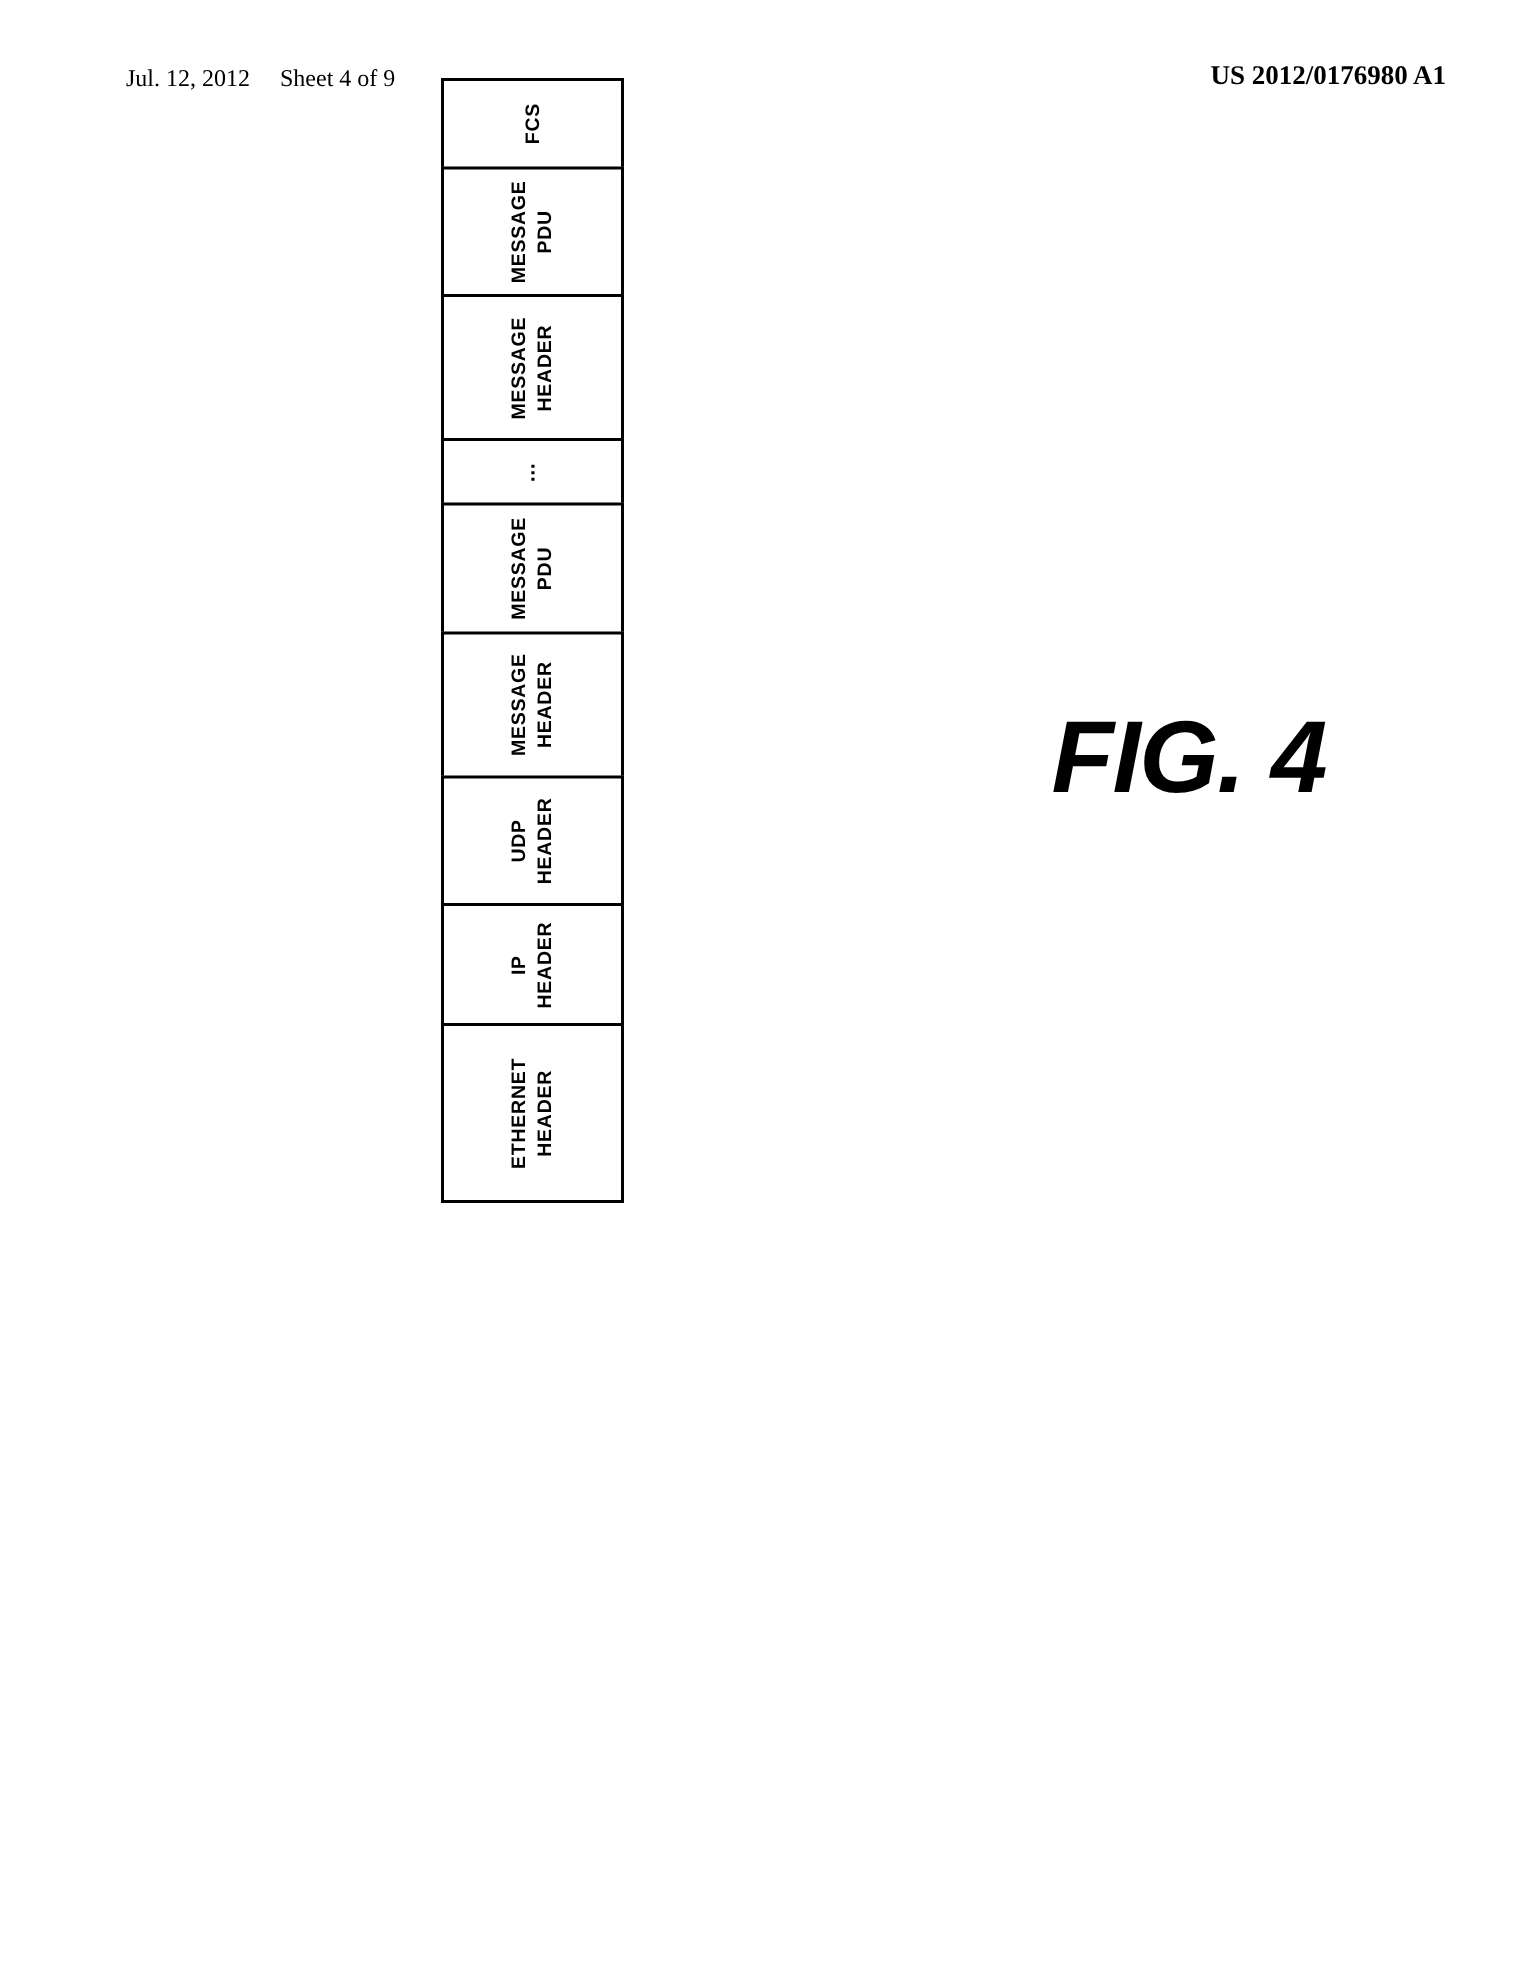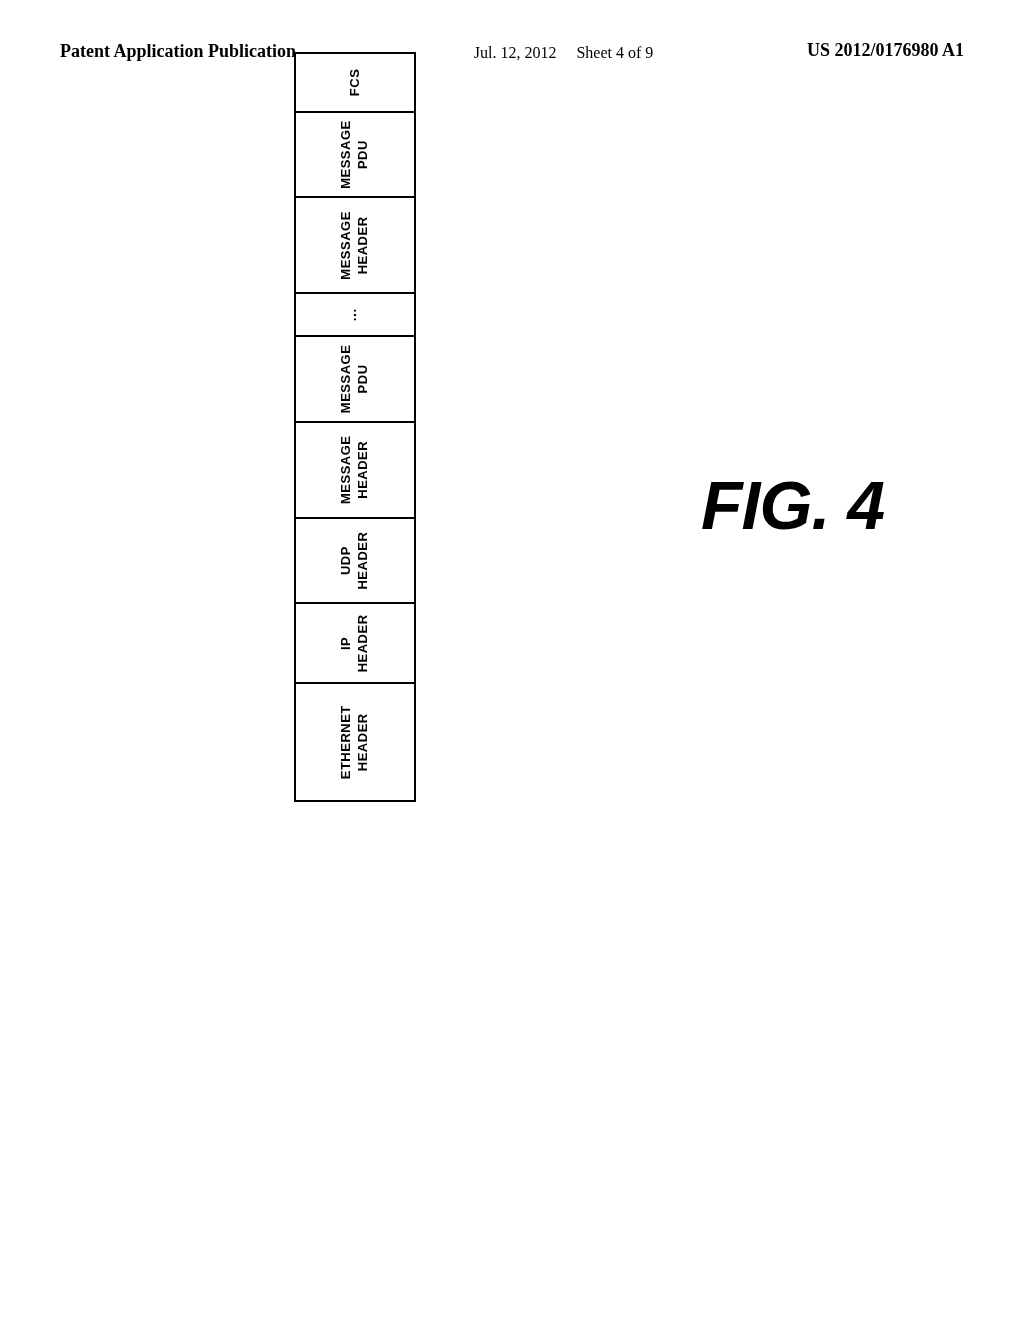--- a/index.html
+++ b/index.html
@@ -114,21 +114,20 @@
       font-weight: bold;
       font-style: italic;
       letter-spacing: -1px;
       margin-left: 40px;
     }
   </style>
 </head>
 <body>
 
 <div class="page-header">
-  <div class="header-left">Patent Application Publication</div>
   <div class="header-center">
     <span>Jul. 12, 2012</span>&nbsp;&nbsp;&nbsp;&nbsp;
     <span>Sheet 4 of 9</span>
   </div>
   <div class="header-right">US 2012/0176980 A1</div>
 </div>
 
 <div class="main-content">
   <div class="diagram-container">
     <div class="packet-table-wrapper">

